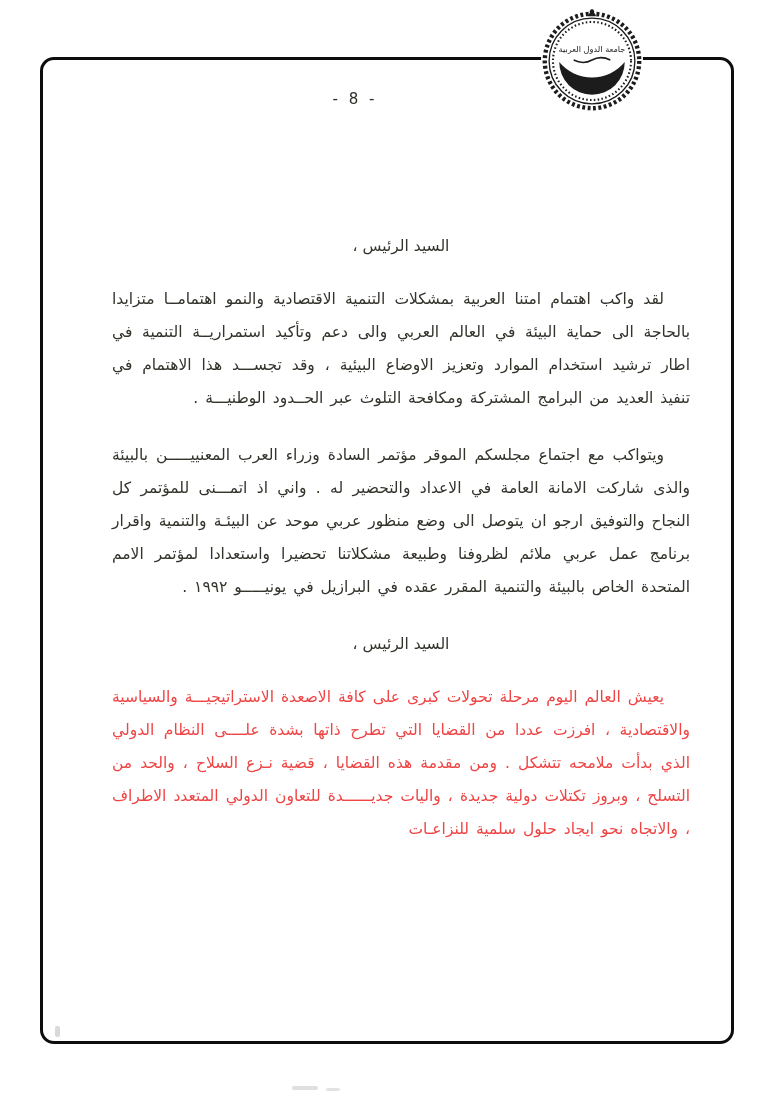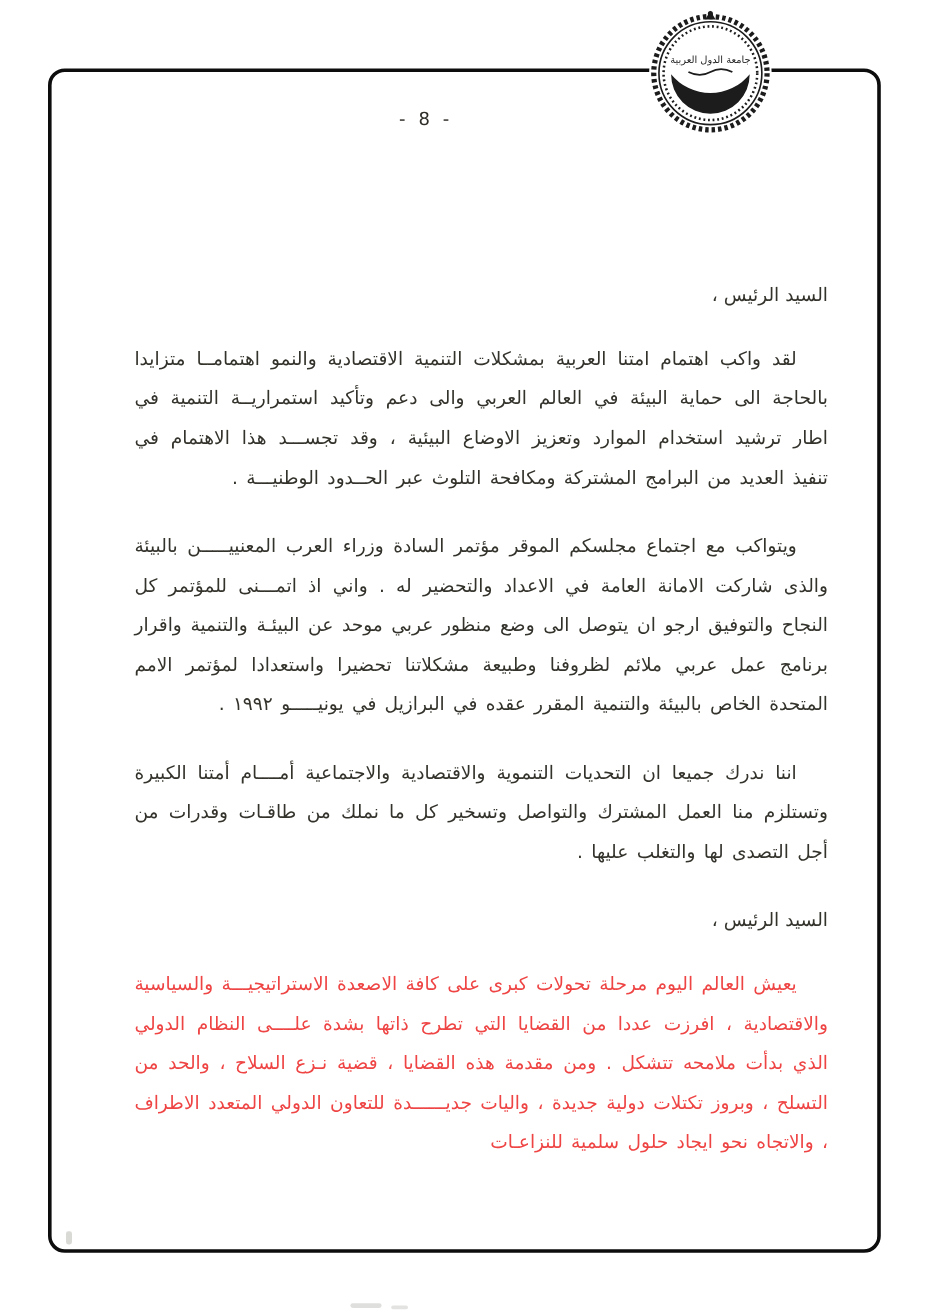--- a/index.html
+++ b/index.html
@@ -41,21 +41,21 @@
     width:578px;
     direction:rtl;
     text-align:justify;
     color:#33322b;
     font-size:15.5px;
     line-height:33px;
     z-index:2;
   }
   .salutation{
     margin:0 0 20px 0;
-    text-align:right;
+    text-align:center;
   }
   .para{
     margin:0 0 24px 0;
     text-indent:26px;
     word-spacing:2px;
   }
   .para.last{margin-bottom:0;}
   .faded{
     color:#ef4444;
     filter:blur(0.35px);
@@ -94,20 +94,19 @@
 
     <text x="55" y="46" text-anchor="middle" font-size="8.5" fill="#1c1c1c">جامعة الدول العربية</text>
     <path d="M36 54 q10 5 19 0 q9 -5 19 0" fill="none" stroke="#1c1c1c" stroke-width="1.6"></path>
   </svg>
 </div>
 
 <div class="content">
   <p class="salutation">السيد الرئيس ،</p>
   <p class="para">لقد واكب اهتمام امتنا العربية بمشكلات التنمية الاقتصادية والنمو اهتمامــا متزايدا بالحاجة الى حماية البيئة في العالم العربي والى دعم وتأكيد استمراريــة التنمية في اطار ترشيد استخدام الموارد وتعزيز الاوضاع البيئية ، وقد تجســـد هذا الاهتمام في تنفيذ العديد من البرامج المشتركة ومكافحة التلوث عبر الحــدود الوطنيـــة .</p>
   <p class="para">ويتواكب مع اجتماع مجلسكم الموقر مؤتمر السادة وزراء العرب المعنييـــــن بالبيئة والذى شاركت الامانة العامة في الاعداد والتحضير له . واني اذ اتمـــنى للمؤتمر كل النجاح والتوفيق ارجو ان يتوصل الى وضع منظور عربي موحد عن البيئـة والتنمية واقرار برنامج عمل عربي ملائم لظروفنا وطبيعة مشكلاتنا تحضيرا واستعدادا لمؤتمر الامم المتحدة الخاص بالبيئة والتنمية المقرر عقده في البرازيل في يونيـــــو ١٩٩٢ .</p>
-  <p class="para">اننا ندرك جميعا ان التحديات التنموية والاقتصادية والاجتماعية أمــــام أمتنا الكبيرة وتستلزم منا العمل المشترك والتواصل وتسخير كل ما نملك من طاقـات وقدرات من أجل التصدى لها والتغلب عليها .</p>
   <p class="salutation">السيد الرئيس ،</p>
   <p class="para last faded">يعيش العالم اليوم مرحلة تحولات كبرى على كافة الاصعدة الاستراتيجيـــة والسياسية والاقتصادية ، افرزت عددا من القضايا التي تطرح ذاتها بشدة علــــى النظام الدولي الذي بدأت ملامحه تتشكل . ومن مقدمة هذه القضايا ، قضية نـزع السلاح ، والحد من التسلح ، وبروز تكتلات دولية جديدة ، واليات جديــــــدة للتعاون الدولي المتعدد الاطراف ، والاتجاه نحو ايجاد حلول سلمية للنزاعـات</p>
 </div>
 
 <div class="artifact a1"></div>
 <div class="artifact a2"></div>
 <div class="artifact a3"></div>
 
 </body></html>

